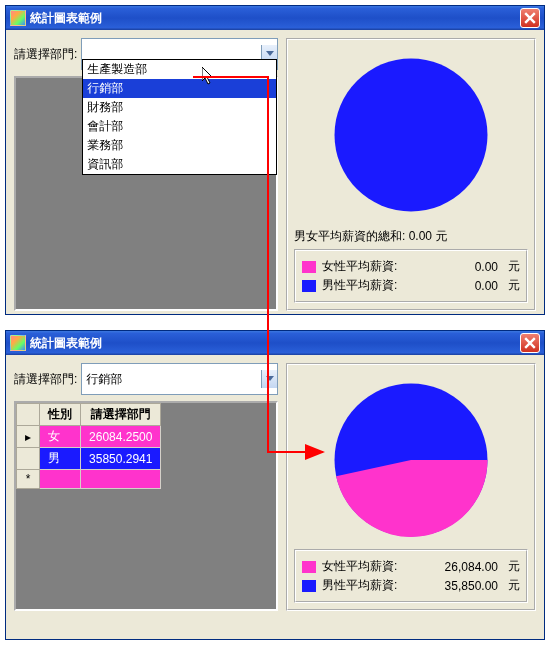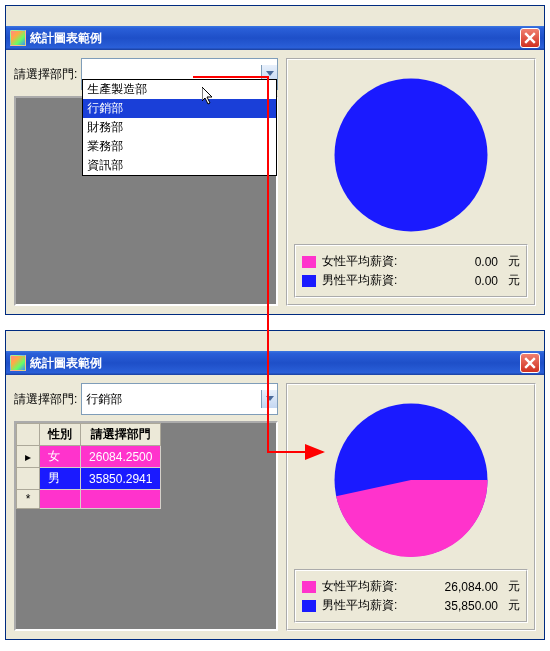--- a/index.html
+++ b/index.html
@@ -18,21 +18,20 @@
   }
   .titlebar {
     height: 24px;
     background: linear-gradient(to bottom, #3b77e0 0%, #2a5fd8 10%, #1e4fc8 50%, #2a5fd8 90%, #1a3f9e 100%);
     color: #fff;
     display: flex;
     align-items: center;
     padding: 0 4px;
     font-weight: bold;
     font-size: 12px;
-    margin-top: 20px;
   }
   .titlebar .app-icon {
     width: 16px; height: 16px;
     background: linear-gradient(135deg,#f88 0%, #fa4 33%, #6f6 66%, #48f 100%);
     border: 1px solid #fff4;
     margin-right: 4px;
   }
   .titlebar .spacer { flex: 1; }
   .close-btn {
     width: 20px; height: 20px;
@@ -185,35 +184,39 @@
           <span class="combo-text"></span>
           <div class="combo-btn">
             <svg width="8" height="6" viewBox="0 0 8 6">
                 <path d="M0 0 L8 0 L4 5 Z" fill="#4a6a9a"></path>
               </svg>
           </div>
           <div class="dropdown">
             <div class="opt">生產製造部</div>
             <div class="opt sel">行銷部</div>
             <div class="opt">財務部</div>
+            <div class="opt">會計部</div>
             <div class="opt">業務部</div>
             <div class="opt">資訊部</div>
           </div>
           <svg class="cursor-overlay" style="left:120px;top:28px" width="16" height="20" viewBox="0 0 16 20">
             <path d="M0 0 L0 14 L3 11 L6 17 L8 16 L5 10 L10 10 Z" fill="#fff" stroke="#000" stroke-width="1"></path>
           </svg>
         </div>
       </div>
       <div class="grid-area"></div>
     </div>
     <div class="chart-panel">
       <div class="pie-wrap">
         <svg width="180" height="170" viewBox="0 0 200 200">
           <circle cx="100" cy="100" r="90" fill="#1a1aff"></circle>
         </svg>
+      </div>
+      <div class="total-line">
+        <span>男女平均薪資的總和:</span> <span>0.00</span> <span>元</span>
       </div>
       <div class="legend-box">
         <div class="legend-row">
           <div class="swatch sw-pink"></div>
           <span class="legend-label">女性平均薪資:</span>
           <span class="legend-val">0.00</span>
           <span class="legend-unit">元</span>
         </div>
         <div class="legend-row">
           <div class="swatch sw-blue"></div>

